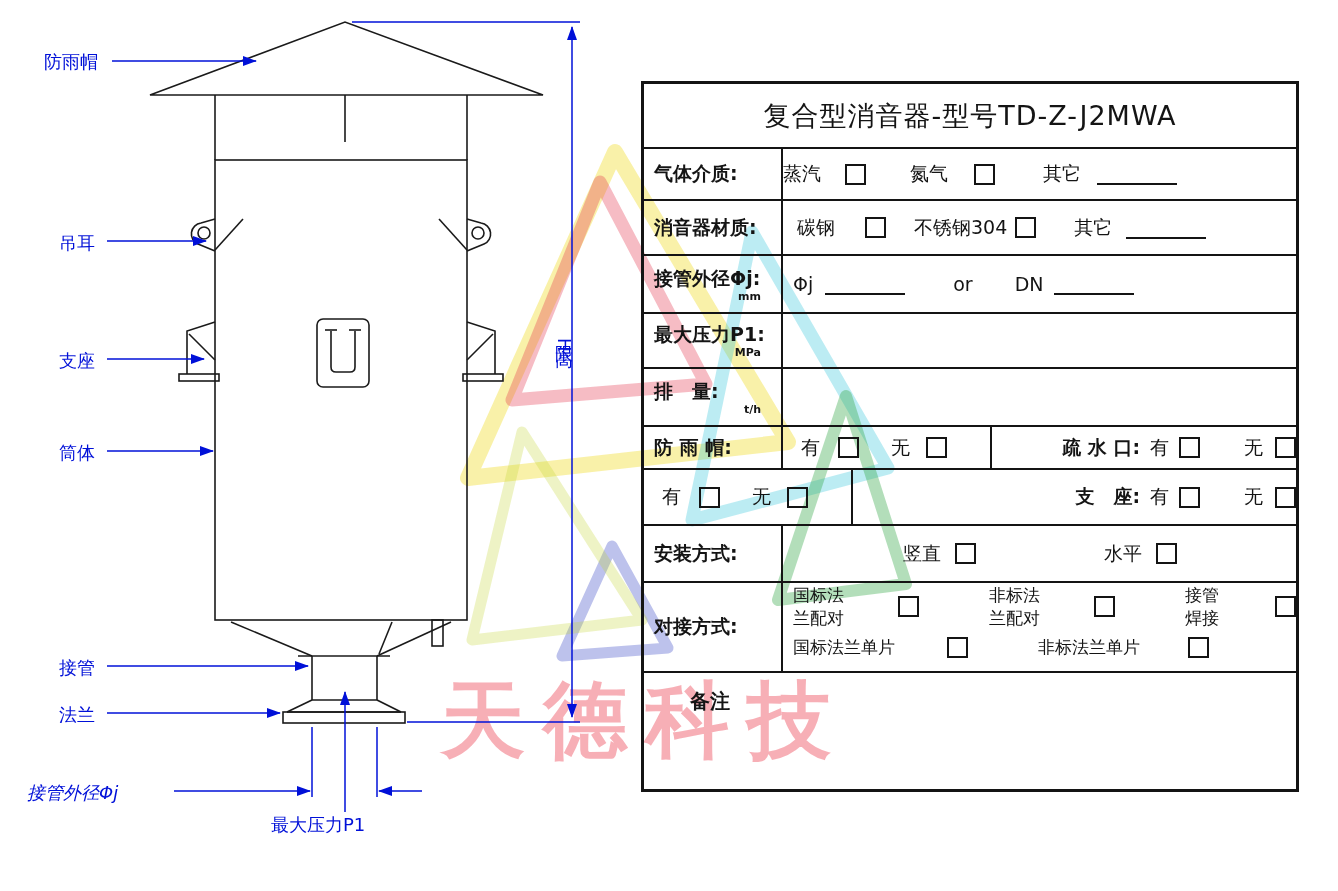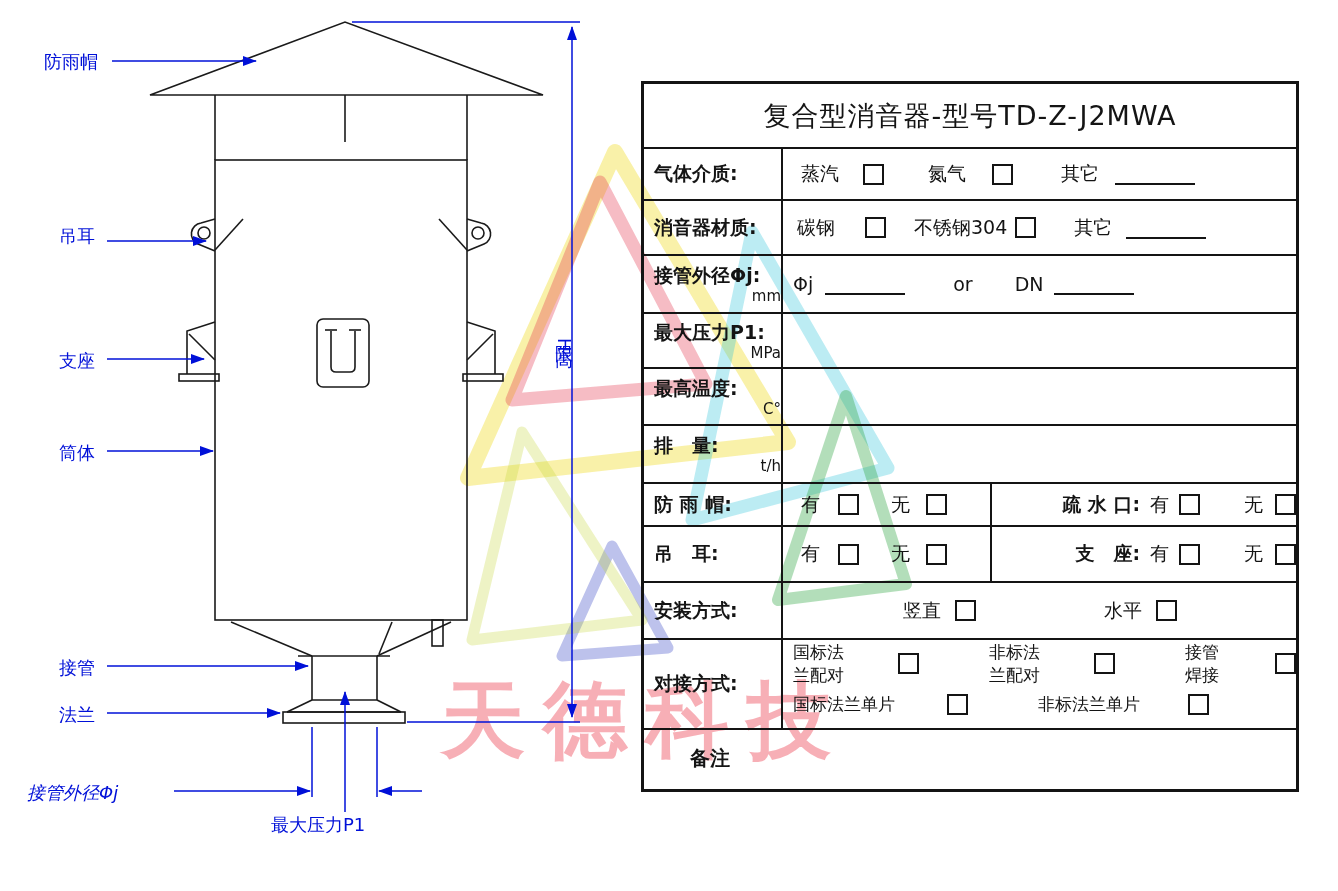--- a/index.html
+++ b/index.html
@@ -18,21 +18,21 @@
 
   
   .spec-table { position:absolute; left:641px; top:81px; width:658px; height:711px;
                 border:3px solid #141414; z-index:2; background:transparent; color:#141414; }
   .t-title { height:63px; display:flex; align-items:center; justify-content:center;
              font-size:27px; letter-spacing:1px; }
   .t-row { display:flex; border-top:2px solid #141414; }
   .t-label { width:139px; min-width:139px; border-right:2px solid #141414; display:flex;
              flex-direction:column; justify-content:center; padding-left:10px;
              font-weight:700; font-size:19px; }
-  .t-label .unit { align-self:flex-end; font-size:15px; font-weight:400; padding-right:0; margin-top:-2px; }
+  .t-label .unit { align-self:flex-end; font-size:11px; font-weight:700; padding-right:20px; margin-top:-2px; }
   .t-content { flex:1; display:flex; align-items:center; font-size:19px; }
   .cb { width:21px; height:21px; border:2px solid #141414; flex:none; background:transparent; }
   .blank { width:80px; height:0; border-bottom:2px solid #141414; flex:none; align-self:center; margin-top:20px; }
   .split { padding:0; }
   .sub-left { width:207px; min-width:207px; display:flex; align-items:center; height:100%; }
   .sub-right { flex:1; border-left:2px solid #141414; display:flex; align-items:center; height:100%;justify-content:flex-end; }
   .inline-label { font-weight:700; }
   .cline { display:flex; align-items:center; height:41px; font-size:17px;gap:36px; }
   .remark-label { display:flex; align-items:center; padding-left:46px; font-weight:700; font-size:20px; }
 </style>
@@ -121,39 +121,39 @@
       <line x1="112" y1="61" x2="256" y2="61" marker-end="url(#arr)"></line>
       <line x1="107" y1="241" x2="206" y2="241" marker-end="url(#arr)"></line>
       <line x1="107" y1="359" x2="204" y2="359" marker-end="url(#arr)"></line>
       <line x1="107" y1="451" x2="213" y2="451" marker-end="url(#arr)"></line>
       <line x1="107" y1="666" x2="308" y2="666" marker-end="url(#arr)"></line>
       <line x1="107" y1="713" x2="280" y2="713" marker-end="url(#arr)"></line>
     </g>
   </svg>
 
   <div class="dlabel" style="left:44px; top:50px;">防雨帽</div>
-  <div class="dlabel" style="left:59px; top:224px;">吊耳</div>
+  <div class="dlabel" style="left:59px; top:231px;">吊耳</div>
   <div class="dlabel" style="left:59px; top:349px;">支座</div>
   <div class="dlabel" style="left:59px; top:441px;">筒体</div>
   <div class="dlabel" style="left:59px; top:656px;">接管</div>
   <div class="dlabel" style="left:59px; top:703px;">法兰</div>
   <div class="dlabel" style="left:27px; top:781px;font-style:italic;">接管外径Φj</div>
   <div class="dlabel" style="left:271px; top:813px;">最大压力P1</div>
   <div class="dlabel vertical" style="left:552px; top:332px;">限高H</div>
 
   <div class="spec-table">
 
     <div class="t-title">复合型消音器-型号TD-Z-J2MWA</div>
 
     <div class="t-row" style="height:52px">
       <div class="t-label">
         <span>气体介质:</span>
       </div>
       <div class="t-content">
-        <span style="margin-left:18px">蒸汽</span>
+        <span style="">蒸汽</span>
         <span class="cb" style="margin-left:24px"></span>
         <span style="margin-left:44px">氮气</span>
         <span class="cb" style="margin-left:26px"></span>
         <span style="margin-left:48px">其它</span>
         <span class="blank" style="margin-left:16px"></span>
       </div>
     </div>
 
     <div class="t-row" style="height:55px">
       <div class="t-label">
@@ -184,27 +184,20 @@
     </div>
 
     <div class="t-row" style="height:55px">
       <div class="t-label">
         <span>最大压力P1:</span>
         <span class="unit">MPa</span>
       </div>
       <div class="t-content"></div>
     </div>
 
-    <div class="t-row" style="height:57px">
-      <div class="t-label">
-        <span>最高温度:</span>
-        <span class="unit">C°</span>
-      </div>
-      <div class="t-content"></div>
-    </div>
 
     <div class="t-row" style="height:58px">
       <div class="t-label">
         <span>排　量:</span>
         <span class="unit">t/h</span>
       </div>
       <div class="t-content"></div>
     </div>
 
     <div class="t-row" style="height:43px">
@@ -222,23 +215,20 @@
           <span class="inline-label" style="margin-left:12px">疏 水 口:</span>
           <span style="margin-left:10px">有</span>
           <span class="cb" style="margin-left:10px"></span>
           <span style="margin-left:44px">无</span>
           <span class="cb" style="margin-left:12px"></span>
         </div>
       </div>
     </div>
 
     <div class="t-row" style="height:56px">
-      <div class="t-label">
-        <span>吊　耳:</span>
-      </div>
       <div class="t-content split">
         <div class="sub-left">
           <span style="margin-left:18px">有</span>
           <span class="cb" style="margin-left:18px"></span>
           <span style="margin-left:32px">无</span>
           <span class="cb" style="margin-left:16px"></span>
         </div>
         <div class="sub-right">
           <span class="inline-label" style="margin-left:12px">支　座:</span>
           <span style="margin-left:10px">有</span>

